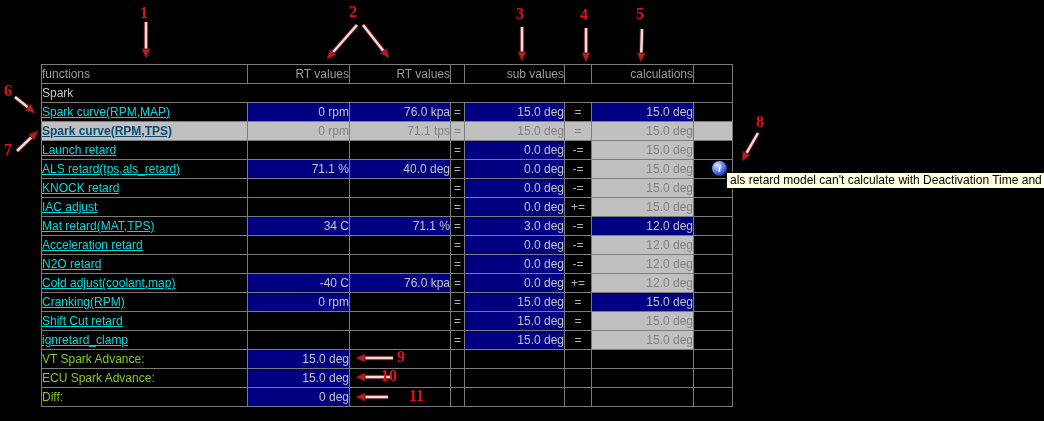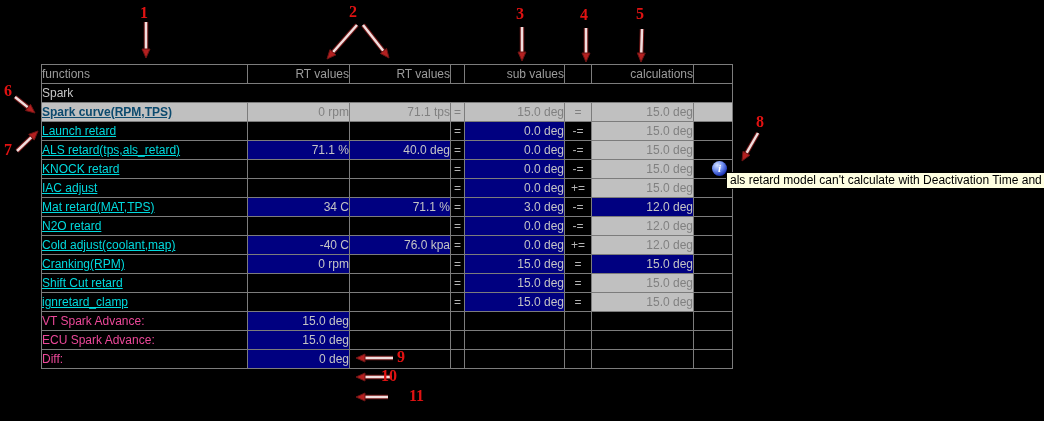--- a/index.html
+++ b/index.html
@@ -14,21 +14,21 @@
   th{color:#9c9c9c;text-align:right;padding-right:4px;}
   th.h-functions{text-align:left;padding-left:3px;}
   td.fn-cell{padding-left:3px;text-align:left;}
   td.fn-cell a{color:#00dade;text-decoration:underline;cursor:pointer;}
   td.val{text-align:right;padding-right:4px;color:#c4c4c4;}
   td.navy{background:#000080;}
   td.graycell{background:#c0c0c0;color:#808080;}
   td.op{text-align:center;color:#b4b4b4;}
   tr.sel td{background:#c0c0c0;color:#808080;}
   tr.sel td.fn-cell a{color:#0c4a6e;font-weight:bold;}
-  td.sum-label{color:#ec4899;padding-left:3px;text-align:left;}
+  td.sum-label{color:#84cc16;padding-left:3px;text-align:left;}
   
   #ann-svg{position:absolute;left:0;top:0;z-index:5;pointer-events:none;}
   .ann-num{position:absolute;z-index:6;color:#e01212;font-family:"Liberation Serif",serif;
            font-weight:bold;font-size:16px;line-height:14px;}
   #info-icon{position:absolute;left:712px;top:161px;width:15px;height:15px;border-radius:50%;
              background:radial-gradient(circle at 35% 28%,#d4e2ff 0%,#6d8cf0 40%,#1830b0 75%,#0c1a80 100%);
              z-index:6;color:#fff;font-family:"Liberation Serif",serif;font-weight:bold;
              font-style:italic;font-size:11px;text-align:center;line-height:15px;cursor:pointer;}
   #tooltip{position:absolute;left:726px;top:172px;z-index:7;background:#ffffe1;
            border:1px solid #000;color:#000;font-size:12px;line-height:15px;
@@ -58,20 +58,30 @@
         <th></th>
         <th>sub values</th>
         <th></th>
         <th>calculations</th>
         <th></th>
       </tr>
       <tr>
         <td class="title-cell" colspan="8">Spark</td>
       </tr>
 
+    <tr>
+          <td class="fn-cell"><a>Spark curve(RPM,MAP)</a></td>
+          <td class="val navy">0 rpm</td>
+          <td class="val navy">76.0 kpa</td>
+          <td class="op">=</td>
+          <td class="val navy">15.0 deg</td>
+          <td class="op">=</td>
+          <td class="val navy">15.0 deg</td>
+          <td class=""></td>
+        </tr>
         <tr class="sel">
           <td class="fn-cell"><a>Spark curve(RPM,TPS)</a></td>
           <td class="val navy">0 rpm</td>
           <td class="val navy">71.1 tps</td>
           <td class="op">=</td>
           <td class="val navy">15.0 deg</td>
           <td class="op">=</td>
           <td class="val graycell">15.0 deg</td>
           <td class=""></td>
         </tr>
@@ -116,20 +126,30 @@
           <td class=""></td>
         </tr>
         <tr>
           <td class="fn-cell"><a>Mat retard(MAT,TPS)</a></td>
           <td class="val navy">34 C</td>
           <td class="val navy">71.1 %</td>
           <td class="op">=</td>
           <td class="val navy">3.0 deg</td>
           <td class="op">-=</td>
           <td class="val navy">12.0 deg</td>
+          <td class=""></td>
+        </tr>
+        <tr>
+          <td class="fn-cell"><a>Acceleration retard</a></td>
+          <td class="val"></td>
+          <td class="val"></td>
+          <td class="op">=</td>
+          <td class="val navy">0.0 deg</td>
+          <td class="op">-=</td>
+          <td class="val graycell">12.0 deg</td>
           <td class=""></td>
         </tr>
         <tr>
           <td class="fn-cell"><a>N2O retard</a></td>
           <td class="val"></td>
           <td class="val"></td>
           <td class="op">=</td>
           <td class="val navy">0.0 deg</td>
           <td class="op">-=</td>
           <td class="val graycell">12.0 deg</td>

